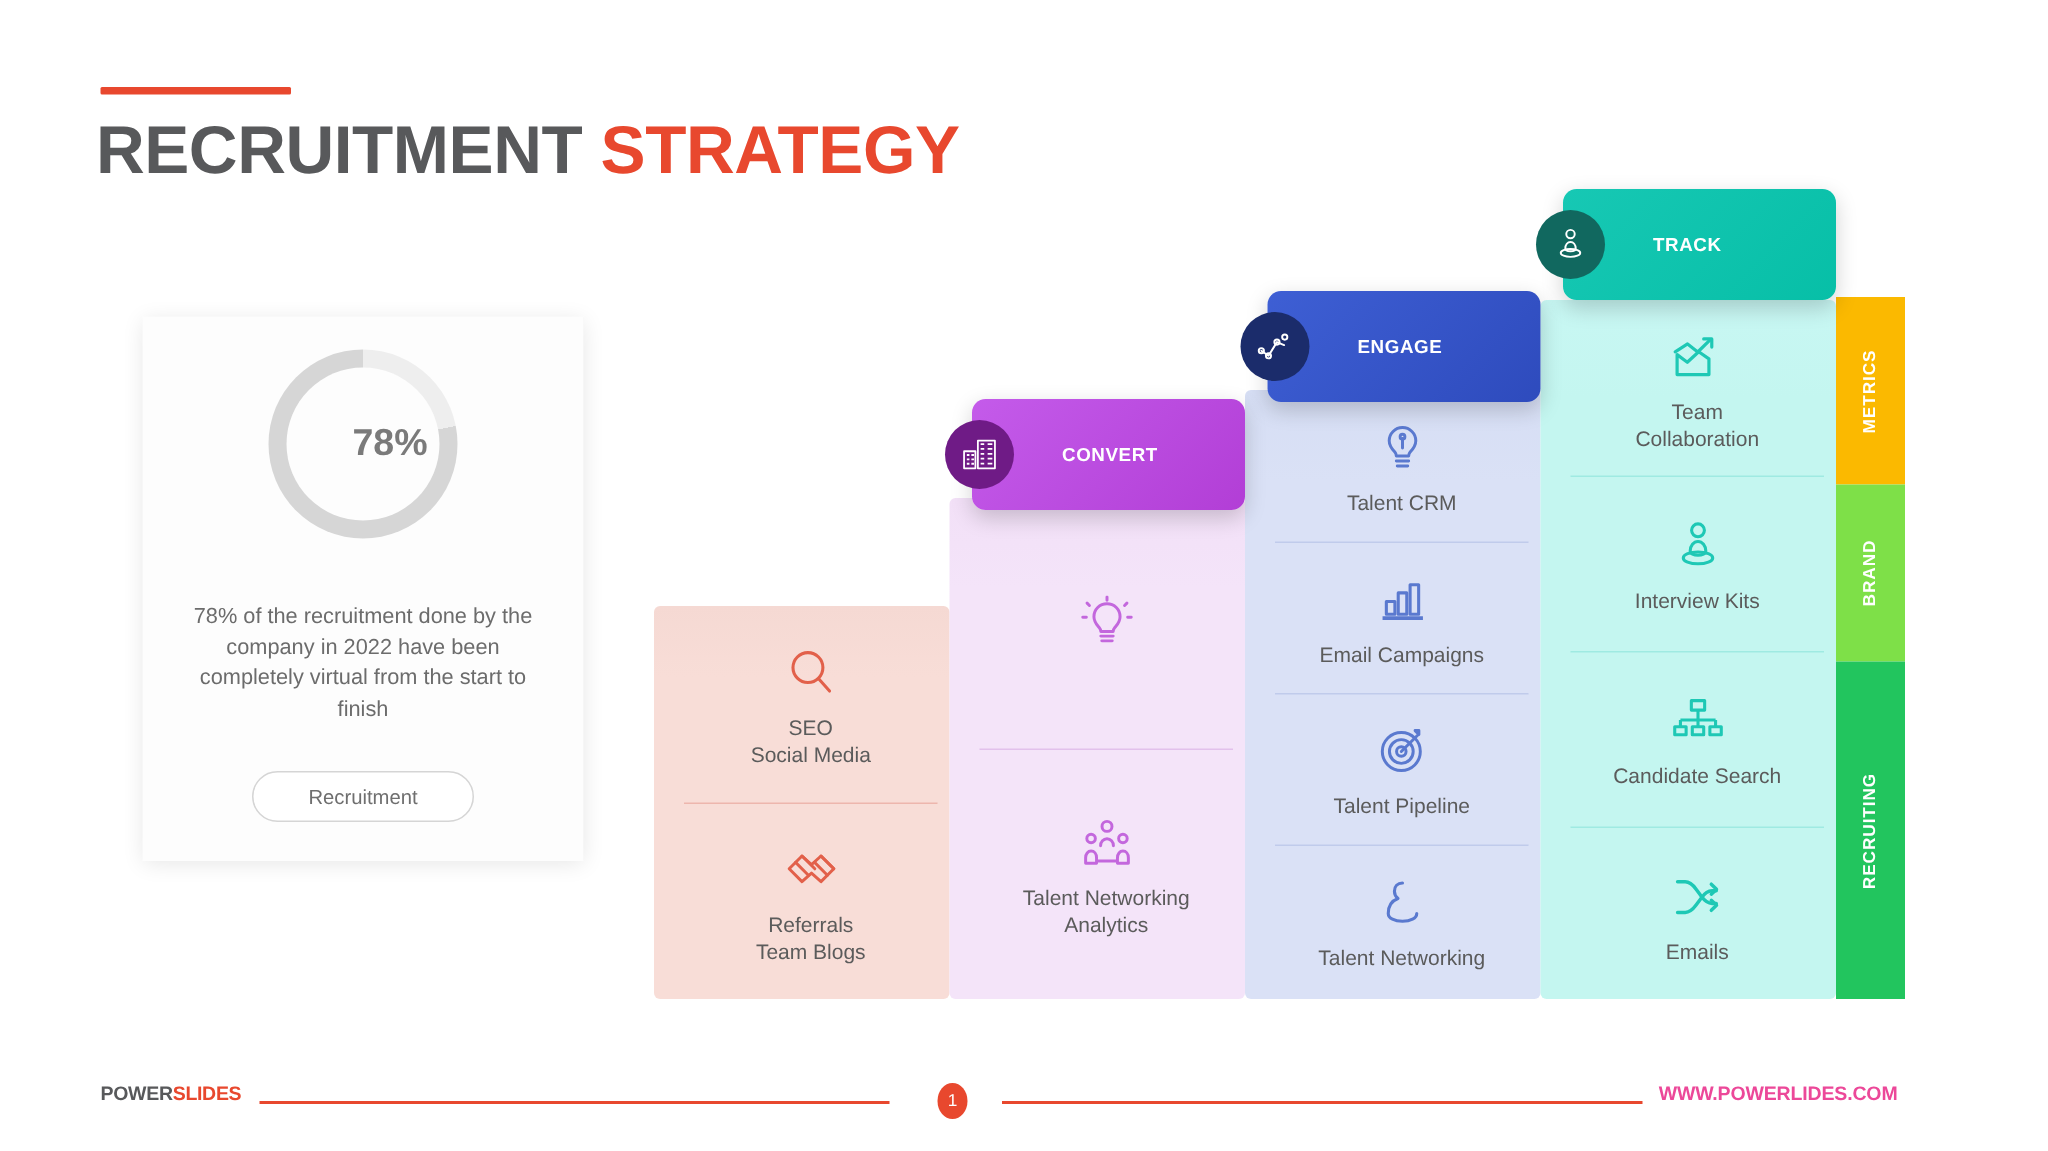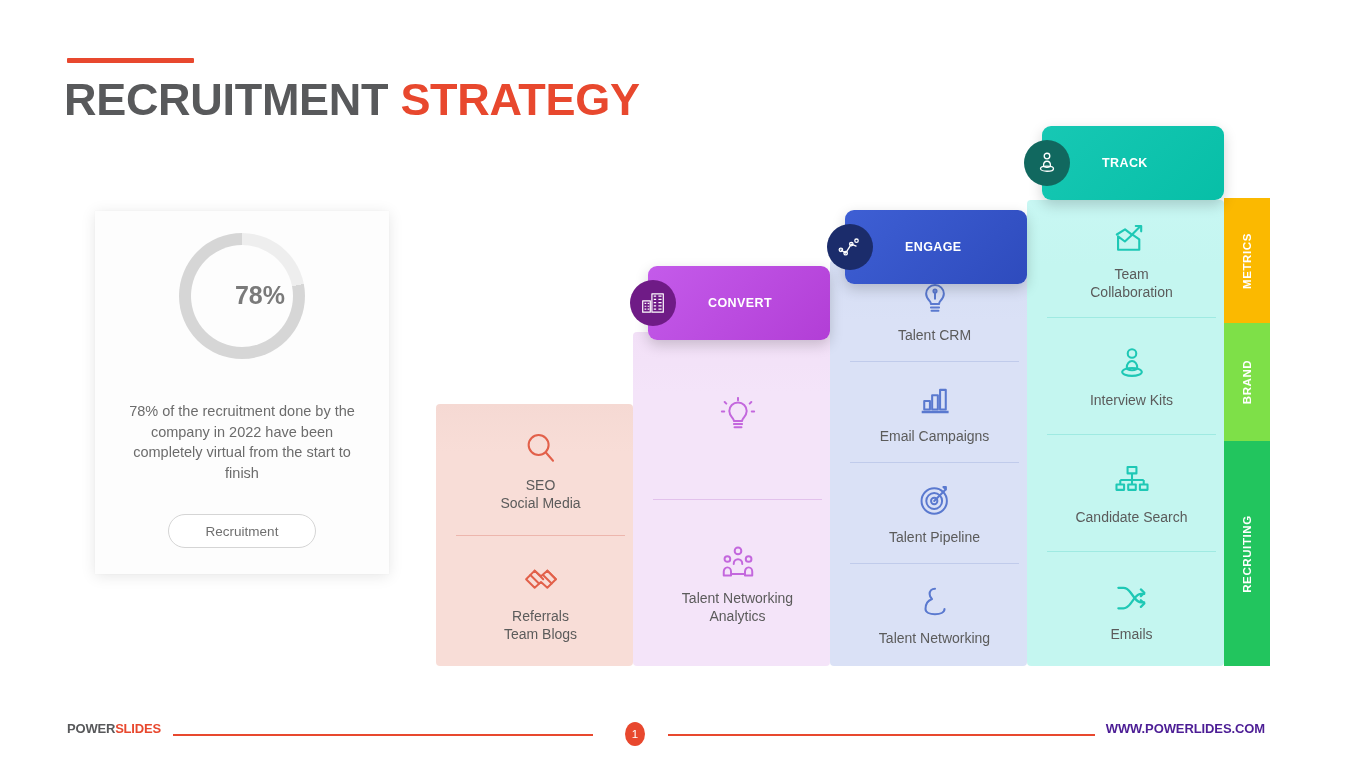--- a/index.html
+++ b/index.html
@@ -105,21 +105,21 @@
   #col1 .col-head { top: 0; background: linear-gradient(135deg,#e84b2c,#d93a20); }
   #col1 .col-badge { background: #8c2a19; }
   #col1 .col-body { top: 66px; background: linear-gradient(180deg,#f5d9d3 0%, #f8ddd7 18%, #f8ddd7 100%); color: #d0543f; }
 
   #col2 { left: 633px; top: 266px; height: 400px; }
   #col2 .col-head { top: 0; background: linear-gradient(135deg,#c45bea,#b23ed6); }
   #col2 .col-badge { background: #6f1b86; }
   #col2 .col-body { top: 66px; background: linear-gradient(180deg,#f2e0f7 0%, #f4e4f9 18%, #f4e4f9 100%); color: #b267cd; }
 
   #col3 { left: 830px; top: 194px; height: 472px; }
-  #col3 .col-head { top: 16px; background: linear-gradient(135deg,#3e5fd4,#2e4bbd); }
+  #col3 .col-head { top: 0; background: linear-gradient(135deg,#3e5fd4,#2e4bbd); }
   #col3 .col-badge { background: #1b2c6b; }
   #col3 .col-body { top: 66px; background: linear-gradient(180deg,#d6def4 0%, #dae1f6 15%, #dae1f6 100%); color: #7f93cf; }
 
   #col4 { left: 1027px; top: 126px; height: 540px; }
   #col4 .col-head { top: 0; background: linear-gradient(135deg,#17c8b4,#07bfa7); }
   #col4 .col-badge { background: #11685f; }
   #col4 .col-body { top: 74px; background: linear-gradient(180deg,#c8f7f3 0%, #c4f6f0 14%, #c4f6f0 100%); color: #3fccbd; }
 
   #col1 .cell .ic svg { stroke: #e2604a; }
   #col2 .cell .ic svg { stroke: #c367dd; }
@@ -151,21 +151,21 @@
   .fline.left { left: 173px; width: 420px; }
   .fline.right { left: 668px; width: 427px; }
   .fnum {
     position: absolute; left: 625px; top: 5px;
     width: 20px; height: 24px; border-radius: 50%;
     background: #e8482e; color: #fff; font-size: 11.5px;
     display: flex; align-items: center; justify-content: center; font-weight: normal;
   }
   .furl {
     position: absolute; right: 100px; top: 4px;
-    color: #4c1d95; font-size: 13px; font-weight: bold; letter-spacing: -0.1px;
+    color: #ec4899; font-size: 13px; font-weight: bold; letter-spacing: -0.1px;
   }
 </style>
 </head>
 <body>
 
 <div class="slide">
 
   <div class="title-rule"></div>
   <div class="title">
     <span class="t1">RECRUITMENT </span><span class="t2">STRATEGY</span>

